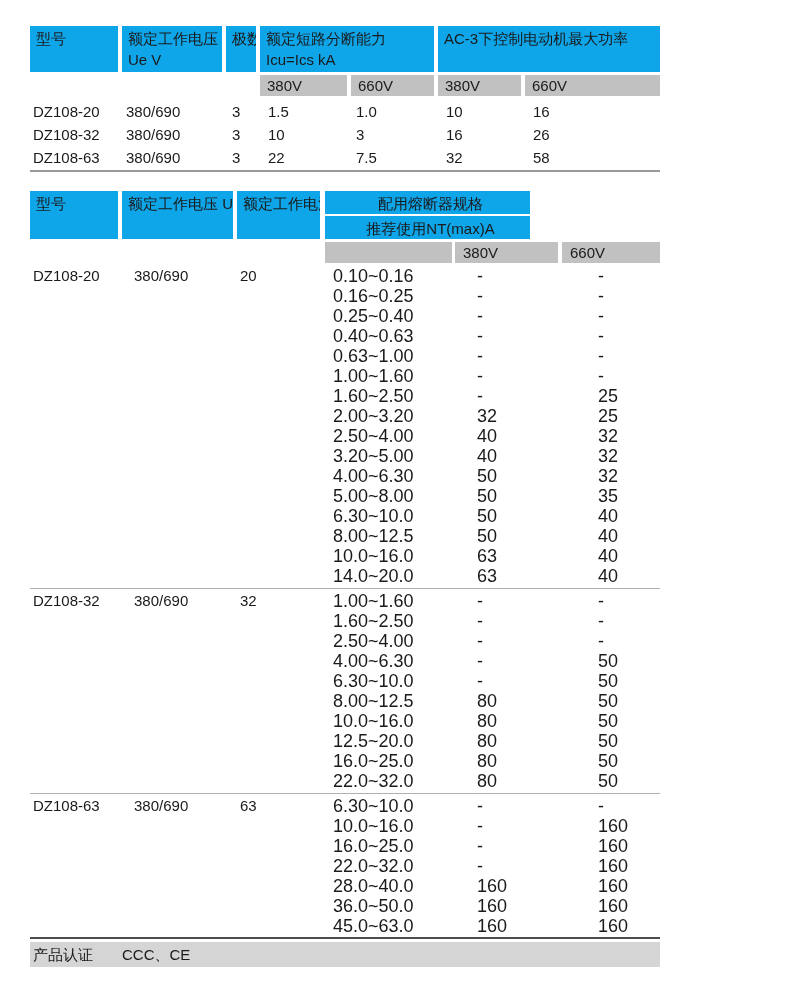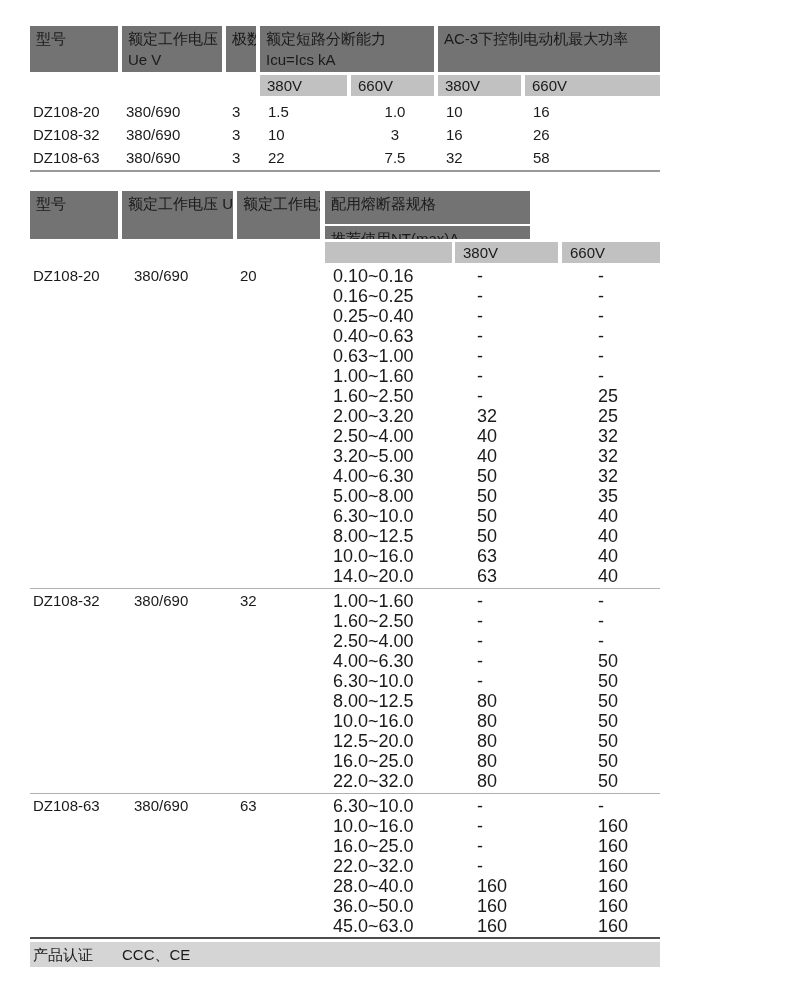--- a/index.html
+++ b/index.html
@@ -6,21 +6,21 @@
   html,body { background:#fff; }
   .page {
     position:relative; width:787px; height:987px; background:#ffffff;
     font-family:"Liberation Sans","DejaVu Sans",sans-serif;
     color:#1a1a1a; overflow:hidden;
   }
   .content { position:absolute; left:30px; top:26px; width:630px; }
 
   .row { display:flex; }
   .cell { flex:0 0 auto; overflow:hidden; white-space:nowrap; }
-  .light { background:#737373; }
+  .light { background:#0ea5e9; }
   .dark  { background:#c1c1c1; }
 
   
   .t1-h1 .cell { height:46px; padding:2px 0 0 6px; font-size:15px; line-height:21px; }
   .t1-h1 .hline { display:block; }
   .t1-sub { margin-top:3px; }
   .t1-sub .cell { height:21px; line-height:21px; font-size:15px; padding-left:7px; }
   .t1-body { margin-top:4px; }
   .t1-body .row { height:23px; line-height:23px; font-size:15px; }
 
@@ -31,34 +31,34 @@
   .t1c5 { width:222px; }
   .t1-spacer { width:230px; }
   .t1s1 { width:87px;  margin-right:4px; }
   .t1s2 { width:83px;  margin-right:4px; }
   .t1s3 { width:83px;  margin-right:4px; }
   .t1s4 { width:135px; }
   .t1-body .m  { width:88px;  margin-right:4px; padding-left:3px; }
   .t1-body .v  { width:100px; margin-right:4px; padding-left:4px; }
   .t1-body .p  { width:30px;  margin-right:4px; padding-left:6px; }
   .t1-body .a1 { width:87px;  margin-right:4px; padding-left:8px; }
-  .t1-body .a2 { width:83px;  margin-right:4px; padding-left:5px;text-align:center; }
+  .t1-body .a2 { width:83px;  margin-right:4px; padding-left:5px; }
   .t1-body .a3 { width:83px;  margin-right:4px; padding-left:8px; }
   .t1-body .a4 { width:135px; padding-left:8px; }
   .t1-bottomline { height:2px; background:#999999; margin-top:1px; }
 
   
   .t2 { margin-top:19px; }
   .t2-h1 .cell { height:48px; padding:2px 0 0 6px; font-size:15px; line-height:21px; }
   .t2c1 { width:88px;  margin-right:4px; }
   .t2c2 { width:111px; margin-right:4px; }
   .t2c3 { width:83px;  margin-right:5px; }
   .t2c4 { width:127px; margin-right:3px; }
   .t2c5 { width:205px; padding:0 !important; }
-  .t2c5 .half { height:33px; line-height:21px; padding:2px 0 0 6px; font-size:15px; }
+  .t2c5 .half { height:23px; line-height:21px; padding:2px 0 0 6px; font-size:15px;text-align:center; }
   .t2c5 .half + .half { margin-top:2px; }
   .t2-sub { margin-top:3px; }
   .t2-sub .cell { height:21px; line-height:21px; font-size:15px; }
   .t2-spacer { width:295px; }
   .t2e  { width:127px; margin-right:3px; }
   .t2s1 { width:103px; margin-right:4px; padding-left:8px; }
   .t2s2 { width:98px;  padding-left:8px; }
   .t2-sub-wrap { margin-bottom:3px; }
 
   .sec { position:relative; }

